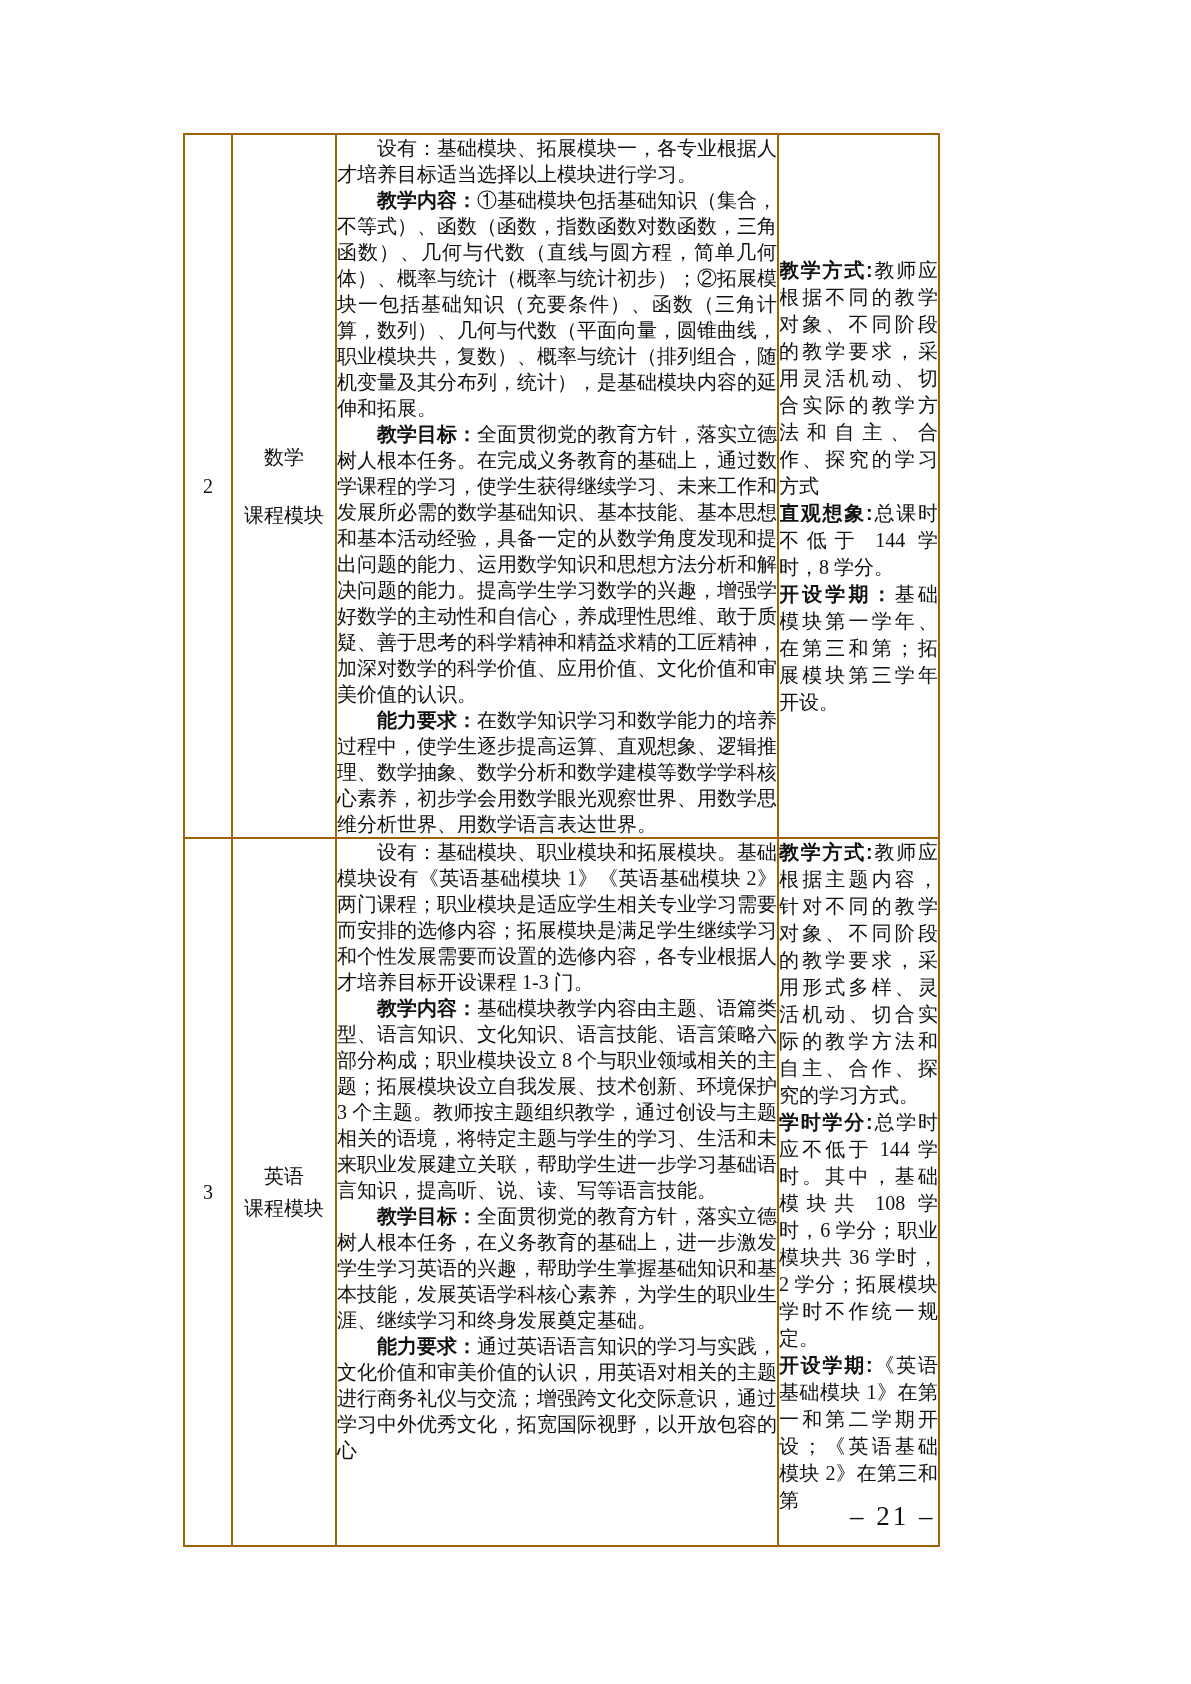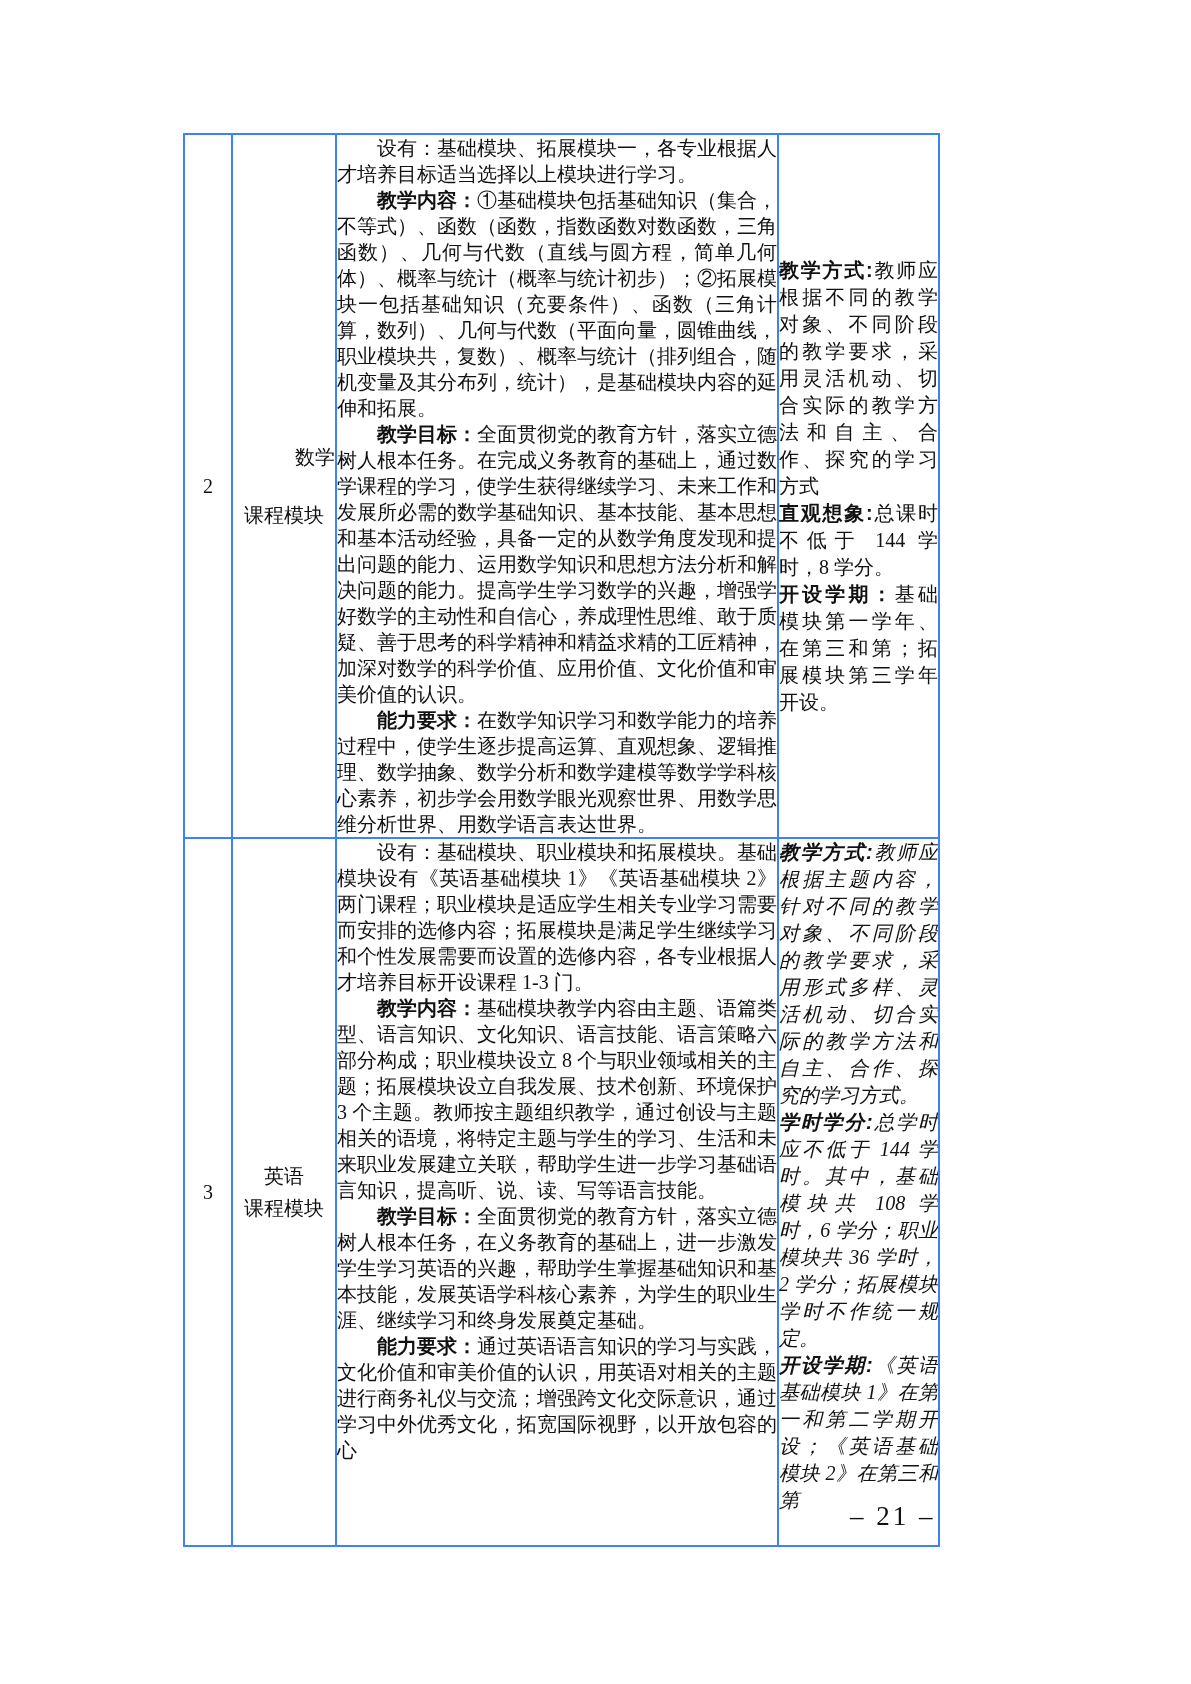--- a/index.html
+++ b/index.html
@@ -14,62 +14,62 @@
   }
   table.curriculum{
     position:absolute;
     left:183px;
     top:133px;
     width:755px;
     border-collapse:collapse;
     table-layout:fixed;
   }
   table.curriculum td{
-    border:2px solid #3b82f6;
+    border:2px solid #a16207;
     padding:0;
     overflow:hidden;
   }
   col.c-num{width:48px;}
   col.c-course{width:104px;}
   col.c-main{width:442px;}
   col.c-side{width:161px;}
 
   td.num-cell{
     text-align:center;
     vertical-align:middle;
     font-size:20px;
   }
   td.course-cell{
     text-align:center;
     vertical-align:middle;
     font-size:20px;
     line-height:32px;
   }
-  .course-line.gap{margin-bottom:26px;text-align:right;}
+  .course-line.gap{margin-bottom:26px;}
 
   td.main-cell{
     vertical-align:top;
     font-size:20px;
     line-height:26px;
     text-align:justify;
     padding:5px 5px 4px 5px;
   }
   td.main-cell p{
     margin:0;
     text-indent:2em;
   }
   td.side-cell{
     font-size:20px;
     line-height:27px;
     text-align:justify;
     padding:3px 4px;
   }
   td.side-cell p{margin:0;}
-  td.side-cell.v-mid{vertical-align:middle;}
-  td.side-cell.v-top{vertical-align:top;font-style:italic;}
+  td.side-cell.v-mid{vertical-align:middle;border-radius:15px;}
+  td.side-cell.v-top{vertical-align:top;}
 
   .run-label{
     font-weight:bold;
     font-family:"Liberation Sans","DejaVu Sans",sans-serif;
   }
   .footer-num{
     position:absolute;
     left:850px;
     top:1501px;
     font-size:27px;

